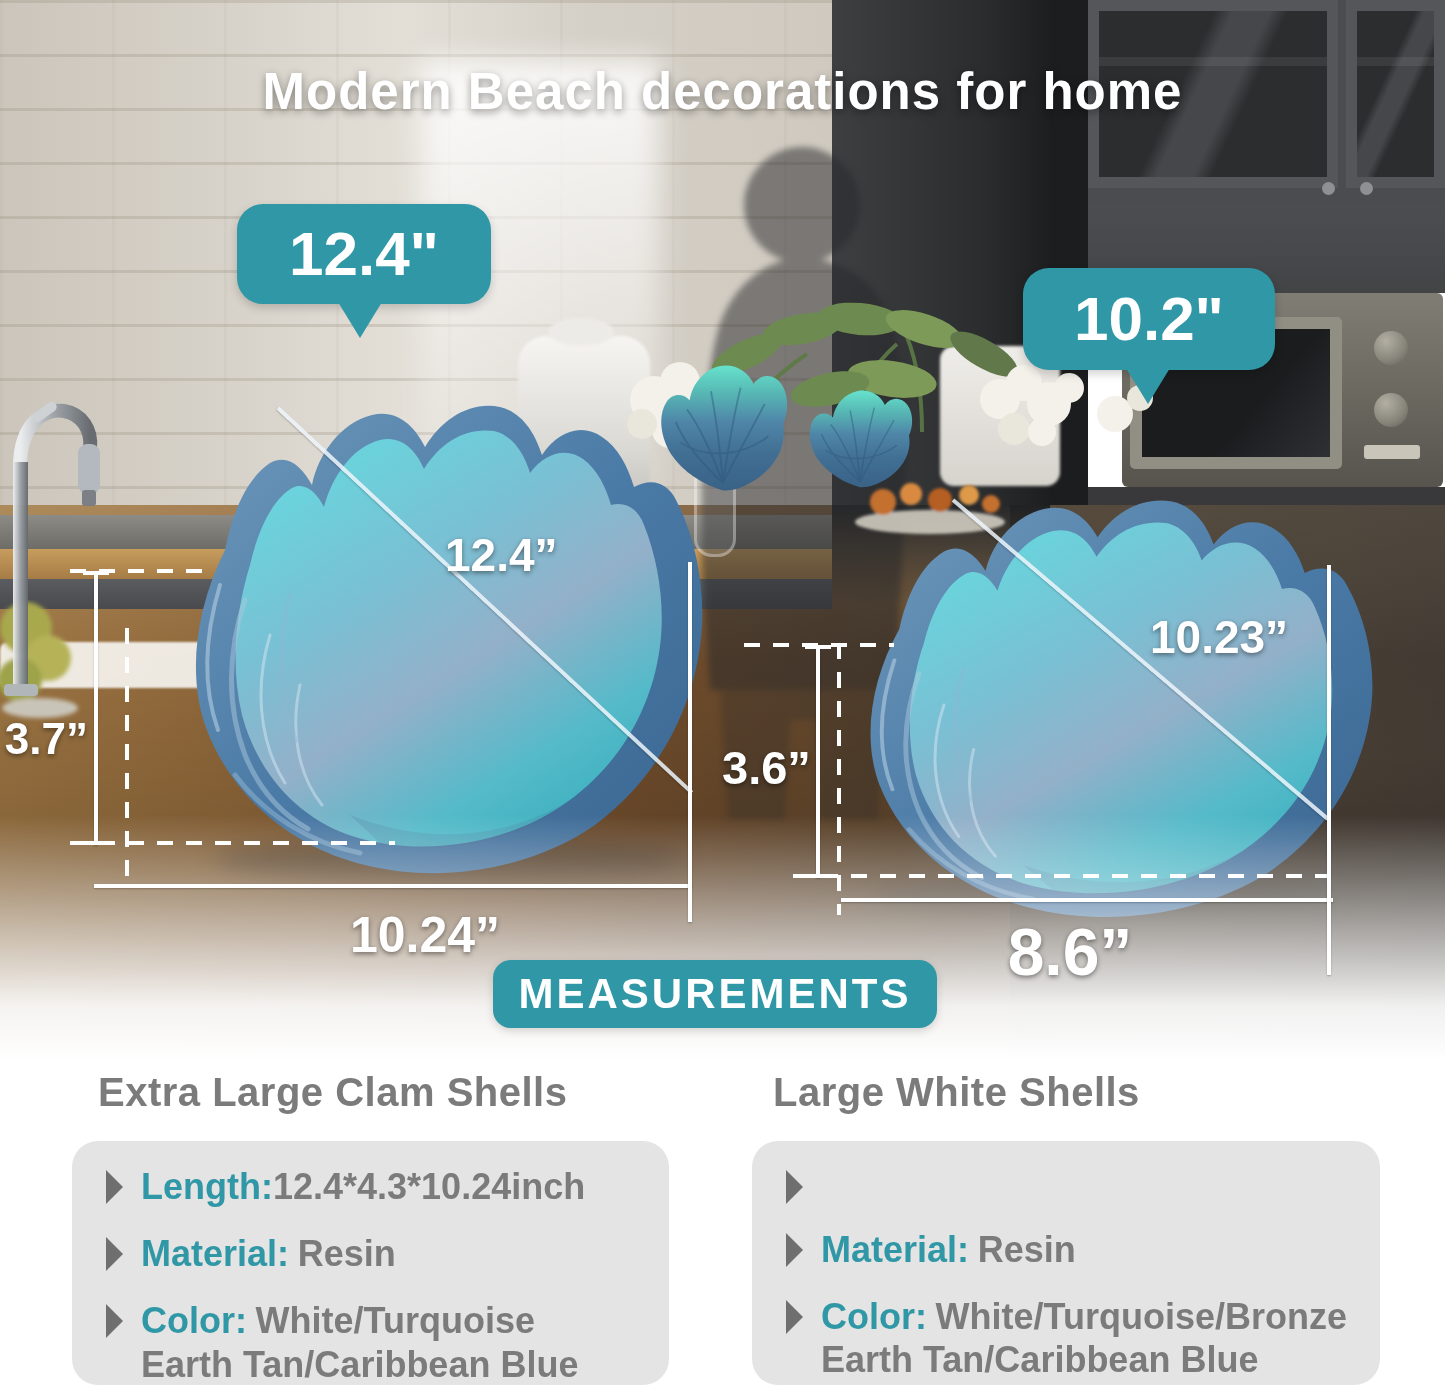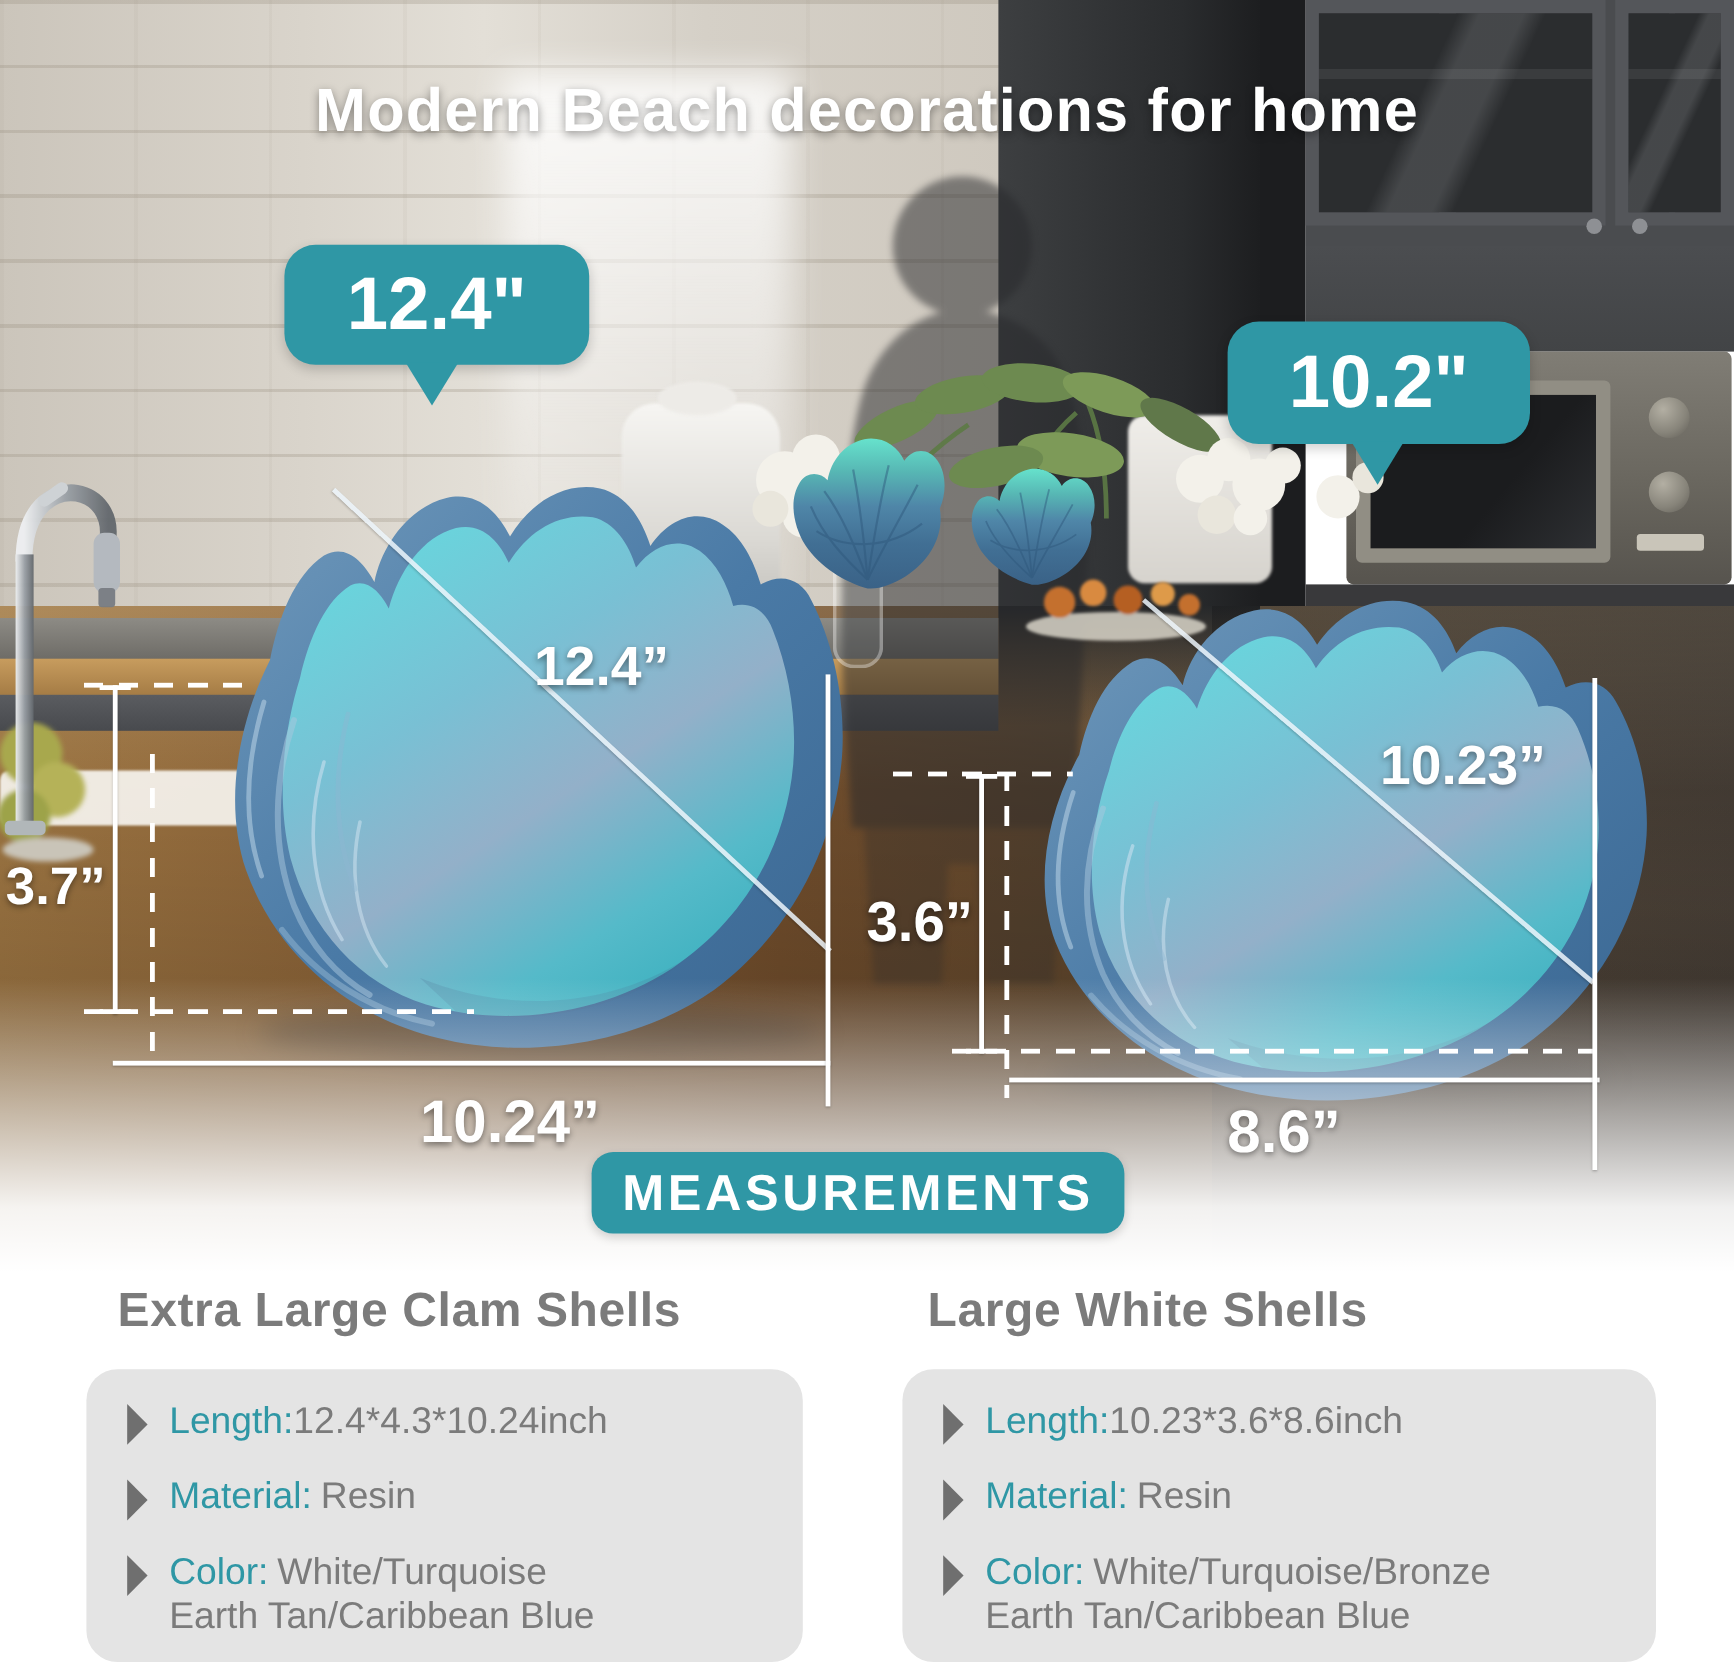--- a/index.html
+++ b/index.html
@@ -74,21 +74,21 @@
     border-top:36px solid var(--accent-teal,#2f97a5);}
   .banner{position:absolute;left:493px;top:960px;width:444px;height:68px;border-radius:18px;background:var(--accent-teal,#2f97a5);
     color:#fff;font-size:42px;font-weight:bold;letter-spacing:3px;text-align:center;line-height:68px;box-shadow:0 3px 8px rgba(0,0,0,.15);}
   
   .prod-heading{position:absolute;top:1070px;font-size:40px;font-weight:bold;color:var(--heading-gray,#7b7b7b);letter-spacing:.5px;}
   .card{position:absolute;top:1141px;height:244px;border-radius:26px;background:var(--card-bg,#e4e4e4);
     box-sizing:border-box;padding:24px 20px 20px 34px;display:flex;flex-direction:column;gap:24px;}
   .spec-row{display:flex;align-items:flex-start;gap:18px;}
   .bullet{width:0;height:0;border-top:17px solid rgba(0,0,0,0);border-bottom:17px solid rgba(0,0,0,0);
     border-left:17px solid var(--bullet-gray,#6f6f6f);margin-top:5px;flex:none;}
-  .spec-text{font-size:31px;font-weight:normal;line-height:1.2;}
+  .spec-text{font-size:36px;font-weight:bold;line-height:1.2;}
   .spec-label{color:var(--accent-teal,#2f97a5);}
   .spec-value{color:var(--value-gray,#7b7b7b);}
   .spec-value.spaced{margin-left:.24em;}
   .spec-line2{color:var(--value-gray,#7b7b7b);}
 </style>
 </head>
 <body>
 
 <div class="stage">
 
@@ -341,21 +341,21 @@
 
   <div class="diag" style="left:953px;top:498px;width:492px;transform:rotate(40.4deg);"></div>
   <div class="m-label" style="left:1150px;top:610px;font-size:46px;">10.23”</div>
   <div class="dash-h" style="left:744px;top:643px;width:150px;"></div>
   <div class="solid-v caps" style="left:816px;top:645px;height:233px;"></div>
   <div class="m-label" style="left:722px;top:740px;width:86px;text-align:right;font-size:47px;">3.6”</div>
   <div class="dash-v" style="left:837px;top:643px;height:272px;"></div>
   <div class="dash-h" style="left:793px;top:874px;width:540px;"></div>
   <div class="solid-h" style="left:841px;top:898px;width:492px;"></div>
   <div class="solid-v" style="left:1327px;top:565px;height:410px;"></div>
-  <div class="m-label" style="left:1000px;top:914px;width:140px;text-align:center;font-size:50px;">8.6”</div>
+  <div class="m-label" style="left:1000px;top:914px;width:140px;text-align:center;font-size:66px;">8.6”</div>
 
   <div class="banner">MEASUREMENTS</div>
 
   <div class="prod-heading" style="left:98px;">Extra Large Clam Shells</div>
   <div class="prod-heading" style="left:773px;">Large White Shells</div>
 
   <div class="card" style="left:72px;width:597px;">
     <div class="spec-row">
       <span class="bullet"></span>
       <div class="spec-text">
@@ -375,24 +375,20 @@
       <div class="spec-text">
         <span class="spec-label">Color:</span><span class="spec-value spaced">White/Turquoise</span>
         <div class="spec-line2">Earth Tan/Caribbean Blue</div>
       </div>
     </div>
   </div>
 
   <div class="card" style="left:752px;width:628px;">
     <div class="spec-row">
       <span class="bullet"></span>
-      <div class="spec-text">
-        <span class="spec-label">Length:</span><span class="spec-value">10.23*3.6*8.6inch</span>
-        <div class="spec-line2"></div>
-      </div>
     </div>
     <div class="spec-row">
       <span class="bullet"></span>
       <div class="spec-text">
         <span class="spec-label">Material:</span><span class="spec-value spaced">Resin</span>
         <div class="spec-line2"></div>
       </div>
     </div>
     <div class="spec-row">
       <span class="bullet"></span>

